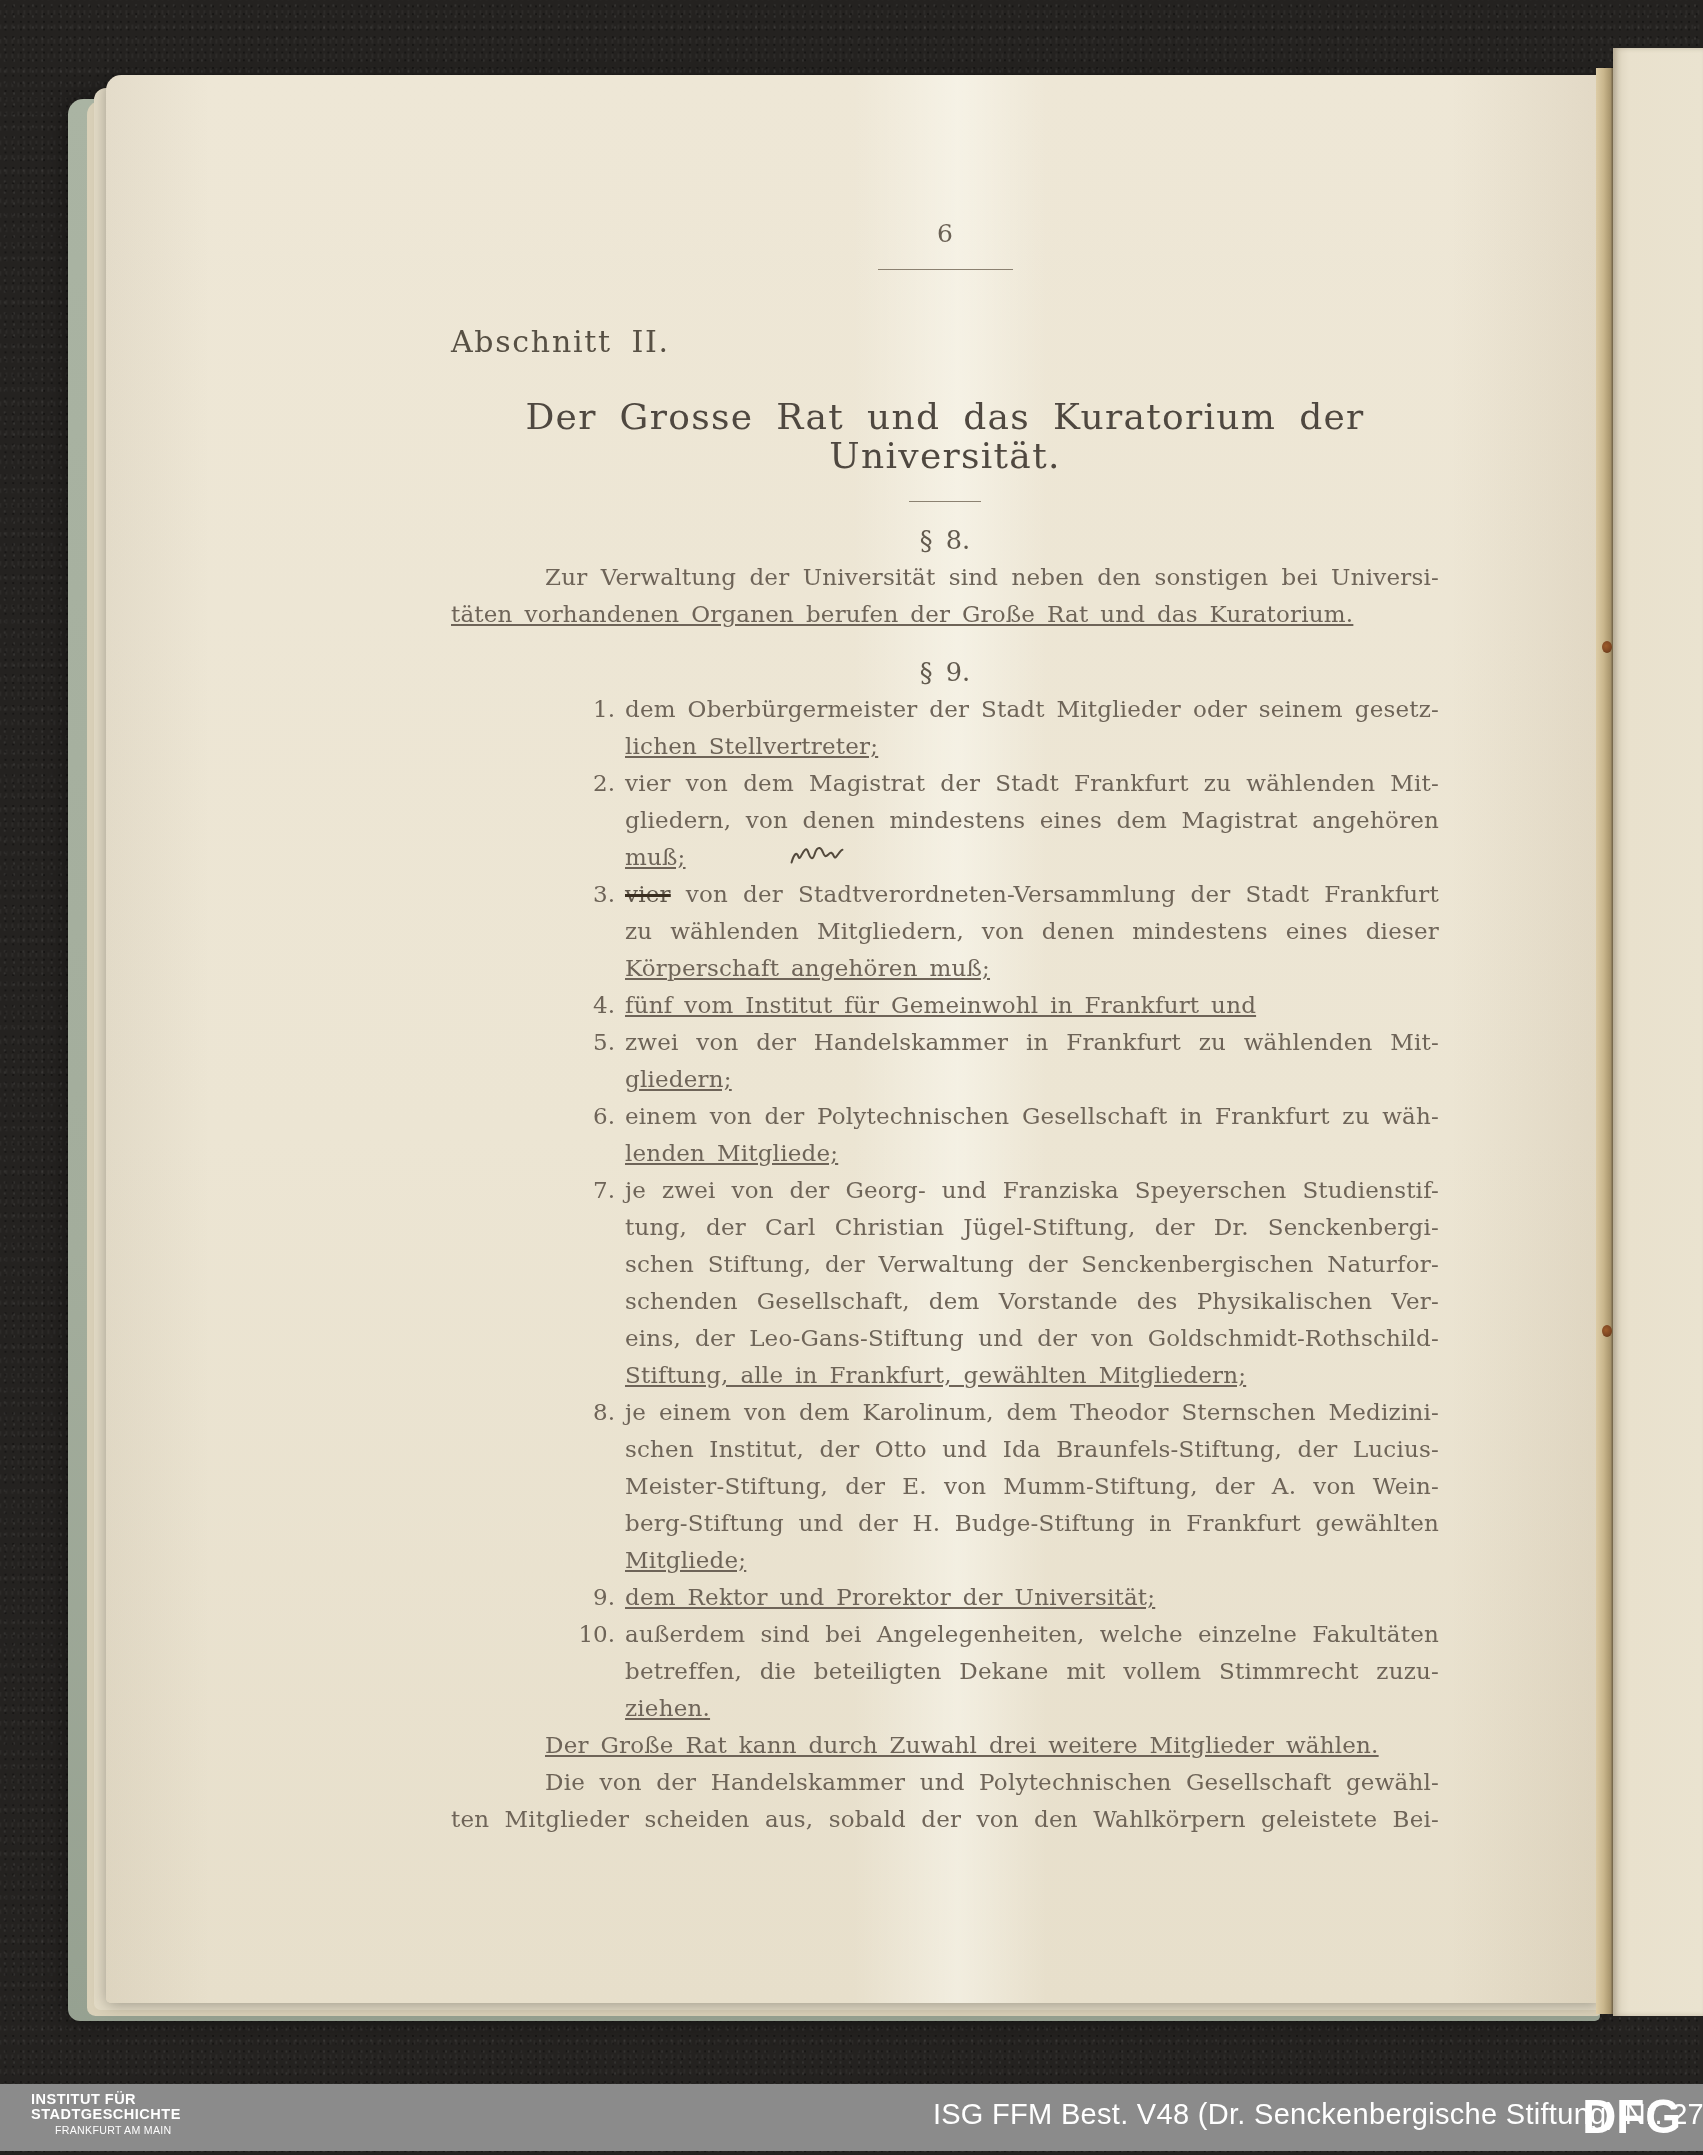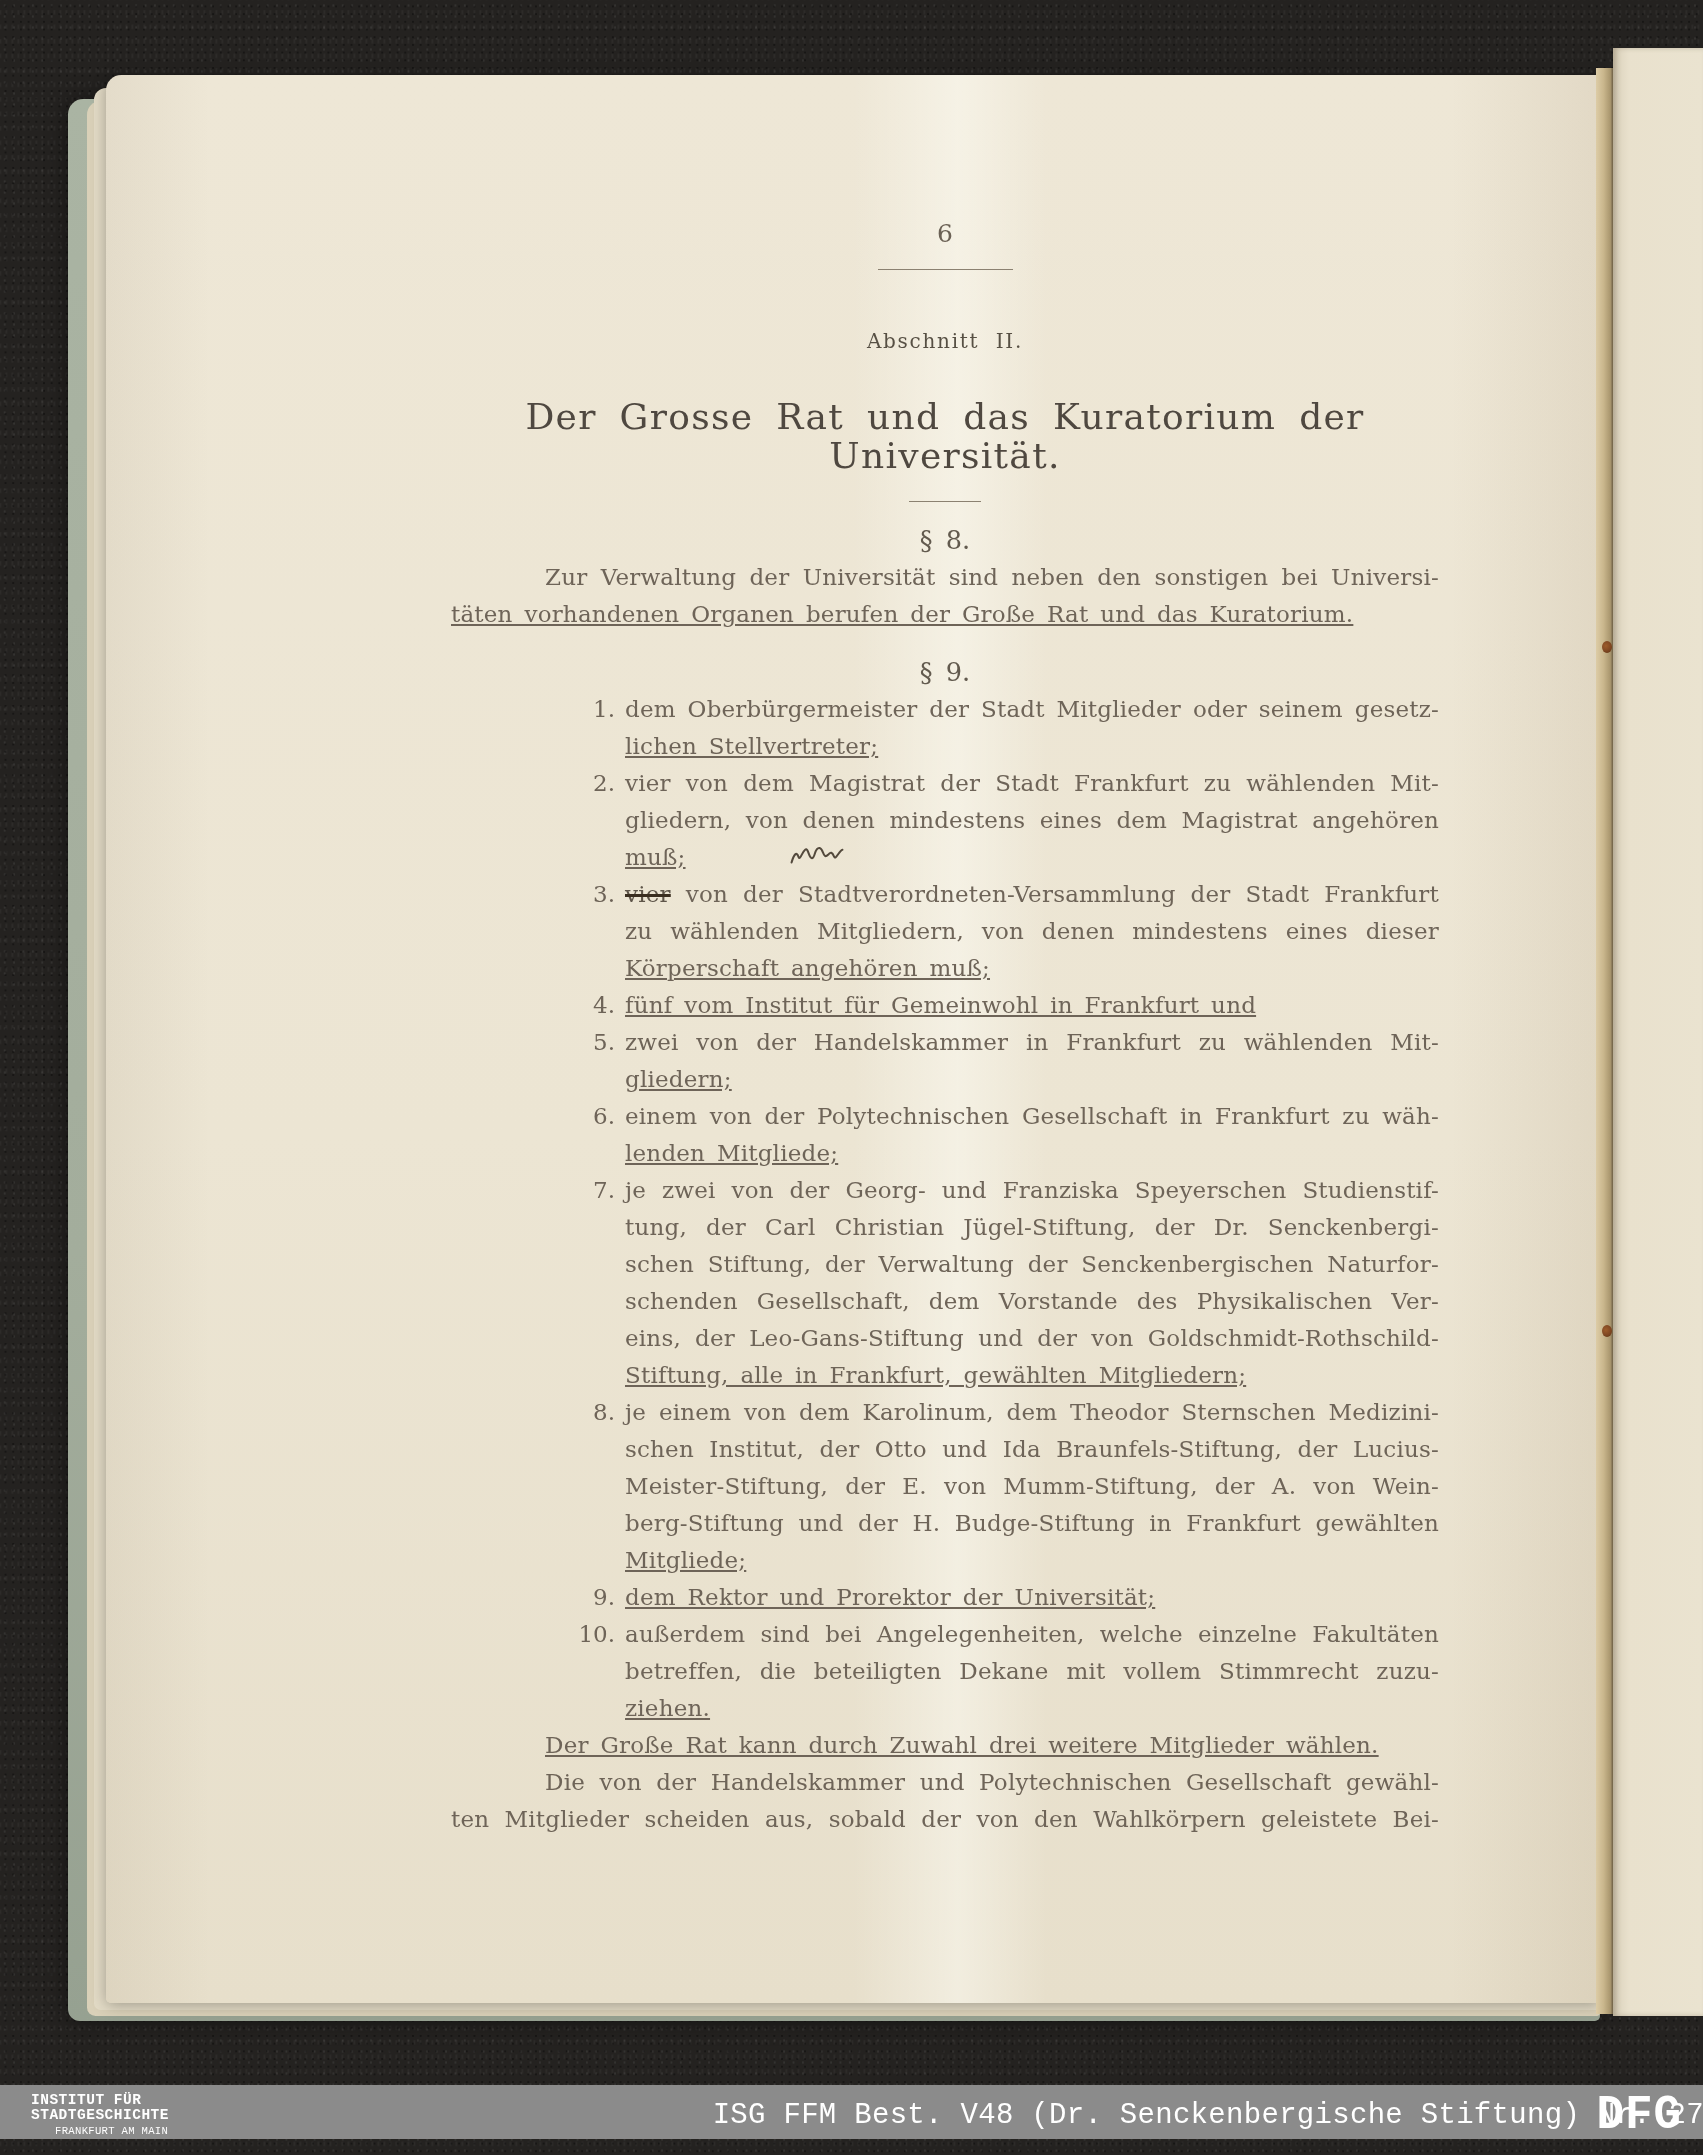--- a/index.html
+++ b/index.html
@@ -58,21 +58,21 @@
   
   .text-column{
     position:absolute;left:451px;top:218px;width:988px;
     color:#6e6458;
   }
   .pagenum{font-size:25px;line-height:31px;text-align:center;color:#6b6155;}
   .rule{border:0;border-top:1.7px solid #8b8171;margin:20.4px auto 0 auto;}
   .rule-pagenum{width:135px;}
   .rule-title{width:72px;margin-top:25.6px;border-top-width:1.7px;}
   .section-heading{
-    margin-top:53px;font-size:20px;line-height:37px;text-align:center;
+    margin-top:53px;font-size:30px;line-height:37px;text-align:left;
     letter-spacing:1.7px;word-spacing:8.5px;color:#575044;
   }
   .doc-title{
     margin-top:37px;font-size:36px;line-height:39px;text-align:center;
     letter-spacing:1.3px;word-spacing:10.2px;color:#4f4840;
   }
   .para-heading{
     margin-top:20.4px;font-size:25.6px;line-height:37px;text-align:center;
     word-spacing:5.1px;color:#625a4e;
   }
@@ -90,22 +90,22 @@
   .strike{
     text-decoration:line-through;
     text-decoration-thickness:3.4px;
     text-decoration-color:#3a2e20;
     color:#5f564a;
   }
   .scribble{position:absolute;left:164px;top:-34px;z-index:3;}
 
   
   .footer-bar{
-    position:absolute;left:0;bottom:16px;width:1704px;height:54px;background:#8b8b8b;
-    font-family:Liberation Mono, monospace;color:#ffffff;
+    position:absolute;left:0;bottom:4px;width:1704px;height:67px;background:#8b8b8b;
+    font-family:Liberation Sans, sans-serif;color:#ffffff;
   }
   .isg-logo{position:absolute;left:31px;top:7.7px;line-height:1;}
   .isg-line1,.isg-line2{font-weight:bold;font-size:14.5px;letter-spacing:0.5px;line-height:15.3px;}
   .isg-line3{font-size:10.6px;letter-spacing:0.3px;line-height:13.6px;margin-top:1.7px;padding-left:24px;}
   .footer-ref{
     position:absolute;left:0;top:13.6px;width:1704px;text-align:right;
     font-size:29px;letter-spacing:0.3px;
   }
   .dfg-logo{
     position:absolute;right:22px;top:5.1px;

